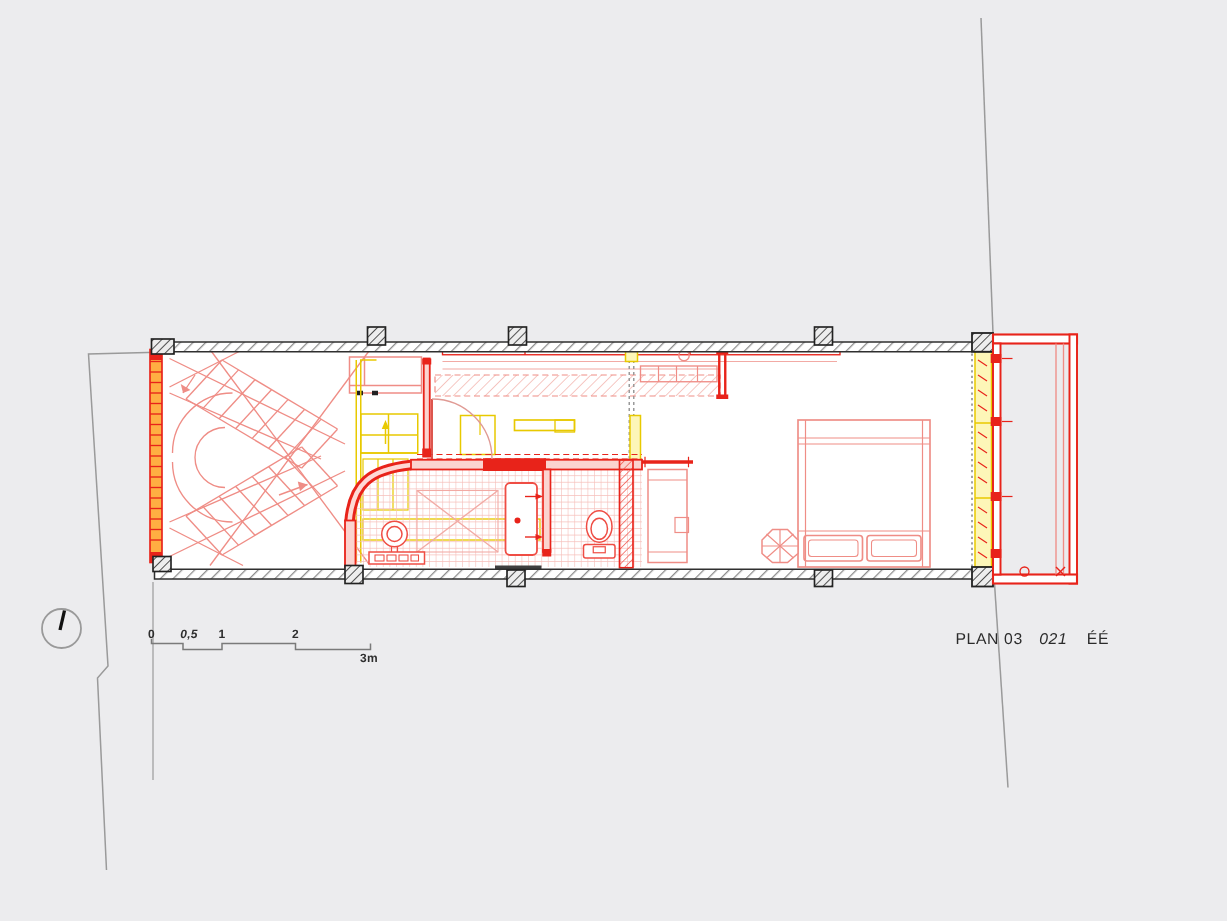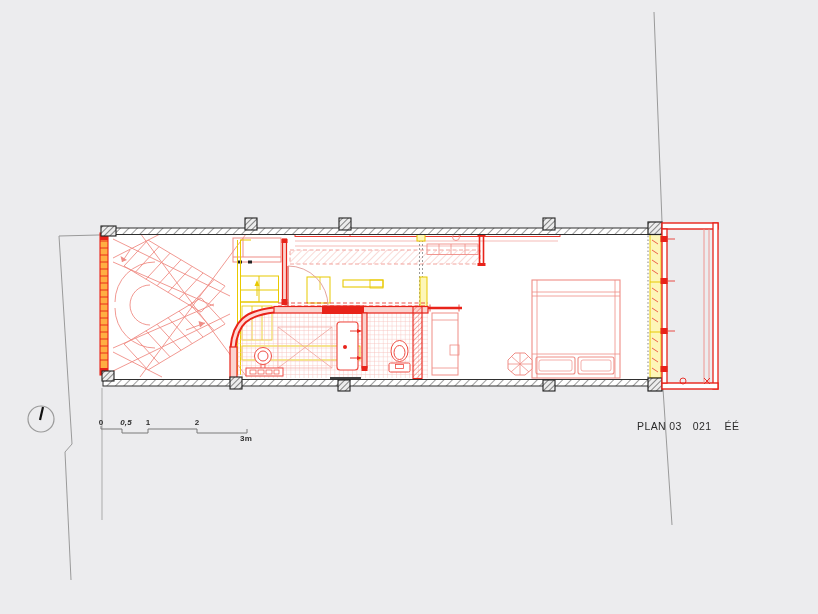--- a/index.html
+++ b/index.html
@@ -9,21 +9,21 @@
     background:var(--bg,#ececee);
     overflow:hidden;
     font-family:"Liberation Sans",sans-serif;
   }
   svg{position:absolute;left:0;top:0;}
   .label{position:absolute;color:var(--ink,#2e2e2e);white-space:nowrap;}
   .scale-num{font-size:8px;font-weight:bold;transform:translateX(-50%);letter-spacing:0.2px;}
   .title-block{left:637px;top:420px;font-size:10.5px;letter-spacing:0.4px;display:flex;color:#2b2b2b;}
   .title-block span{display:inline-block;}
   .title-gap-a{margin-right:11px;}
-  .title-gap-b{margin-right:13px;}
+  .title-gap-b{margin-right:13px;font-style:italic;}
   
   .red{stroke:var(--wall_red,#e8231a);}
   .dred{stroke:#d8443c;}
   .lred{stroke:var(--light_red,#ef8d86);}
   .pred{stroke:var(--pale_red,#f2aaa4);}
   .yel{stroke:var(--yellow,#e8c900);}
   .gray{stroke:var(--line_gray,#9a9a9a);}
   .none{fill:none;}
   .wfill{fill:#ffffff;}
   .redfill{fill:var(--wall_red,#e8231a);stroke:none;}

